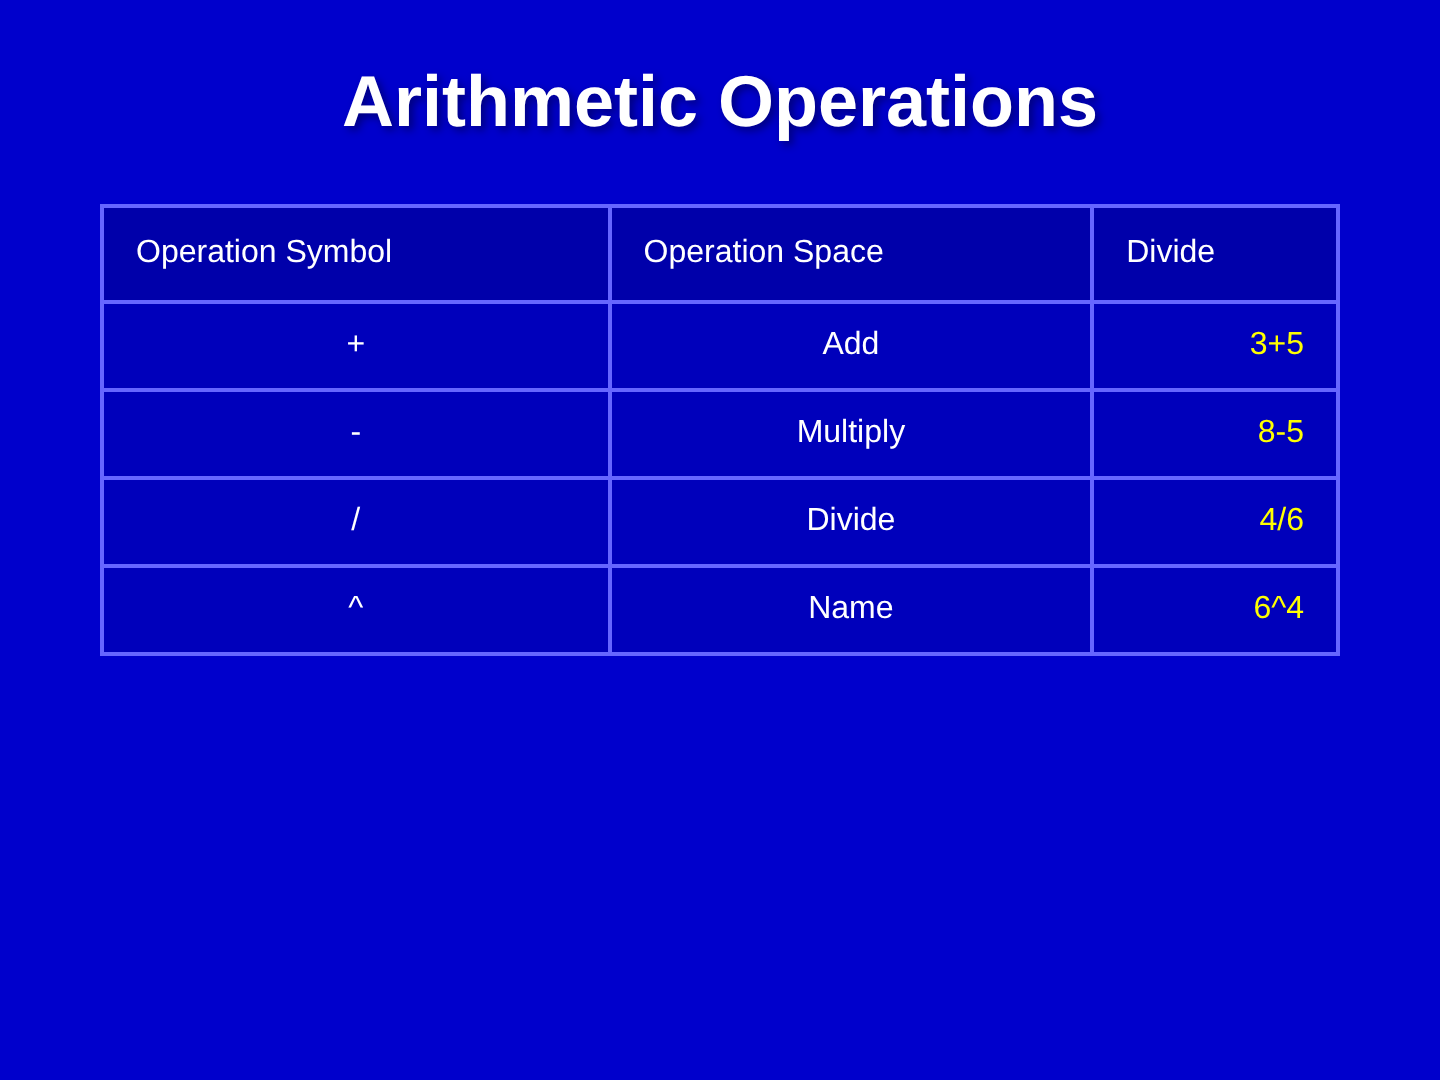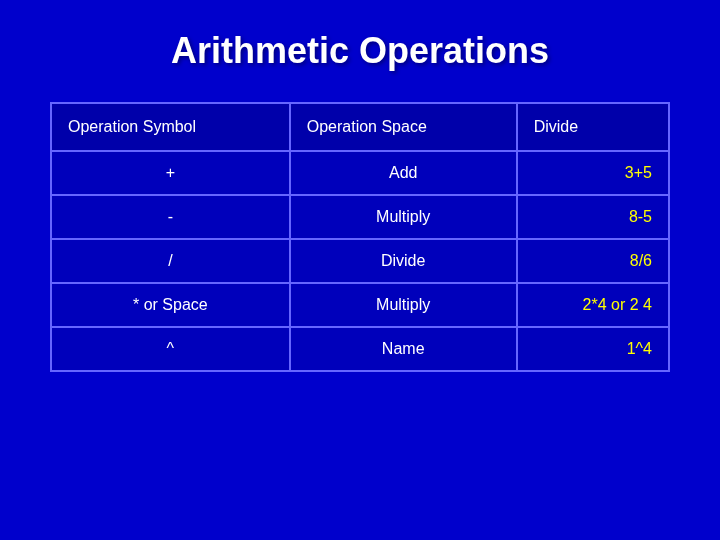--- a/index.html
+++ b/index.html
@@ -93,27 +93,22 @@
           <td class="highlight">3+5</td>
         </tr>
         <tr>
           <td>-</td>
           <td>Multiply</td>
           <td class="highlight">8-5</td>
         </tr>
         <tr>
           <td>/</td>
           <td>Divide</td>
-          <td class="highlight">8/6</td>
-        </tr>
-        <tr>
-          <td>* or Space</td>
-          <td>Multiply</td>
-          <td class="highlight">2*4 or 2 4</td>
+          <td class="highlight">4/6</td>
         </tr>
         <tr>
           <td>^</td>
           <td>Name</td>
-          <td class="highlight">1^4</td>
+          <td class="highlight">6^4</td>
         </tr>
       </tbody>
   </table>
 </div>
 
 </body></html>

